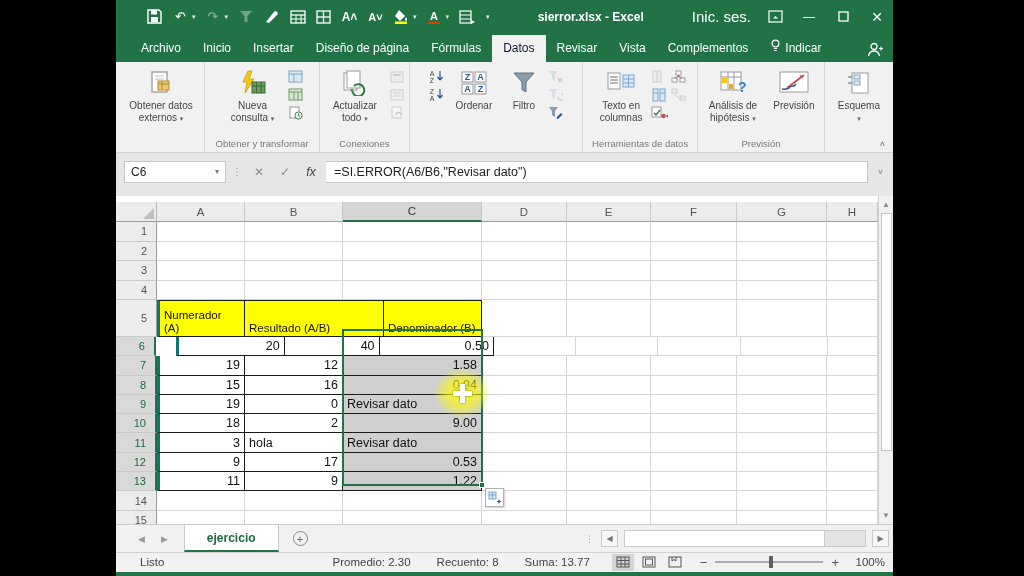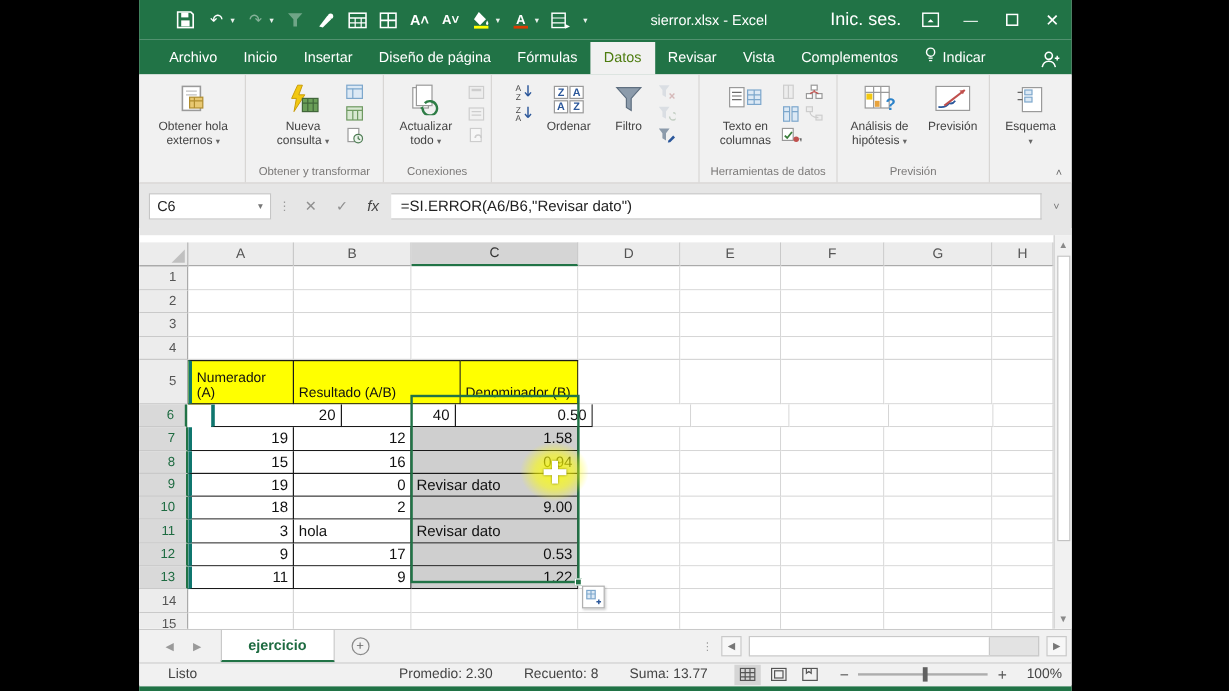--- a/index.html
+++ b/index.html
@@ -10,31 +10,31 @@
     background:#f1f1f1; display:flex; flex-direction:column; border-bottom:4px solid #217346; }
 
   
   .titlebar { height:33px; background:#217346; display:flex; align-items:center;
     color:#fff; flex:0 0 33px; padding:0 6px 0 30px; }
   .qat { display:flex; align-items:center; gap:9px; }
   .qat .qi { width:17px; height:17px; display:flex; align-items:center; justify-content:center;
     font-size:13px; color:#fff; }
   .qi.dim { opacity:.45; }
   .qat .sep-dd { font-size:7px; margin-left:-6px; opacity:.9; }
-  .title-text { flex:1; text-align:center; font-size:12px; color:#fff; white-space:nowrap; }
+  .title-text { flex:1; text-align:center; font-size:12px; color:#fff; white-space:nowrap;font-weight:bold; }
   .tb-right { display:flex; align-items:center; gap:14px; }
   .signin { font-size:15px; }
   .winbtn { width:20px; height:20px; display:flex; align-items:center; justify-content:center;
     font-size:12px; }
 
   
   .tabrow { height:29px; background:#217346; display:flex; align-items:flex-end;
     flex:0 0 29px; padding-left:14px; }
   .rtab { color:#fff; font-size:12px; padding:6px 11px 7px; white-space:nowrap; cursor:default; }
-  .rtab.active { background:#f1f1f1; color:#4d7c0f; }
+  .rtab.active { background:#f1f1f1; color:#0f172a; }
   .rtab .bulb { margin-right:4px; }
   .tab-spacer { flex:1; }
   .person-btn { color:#fff; margin:0 10px 5px 0; }
 
   
   .ribbon { height:91px; flex:0 0 91px; background:#f1f1f1; display:flex;
     border-bottom:1px solid #d2d0ce; padding-left:2px; position:relative; }
   .rgroup { display:flex; flex-direction:column; border-right:1px solid #d8d6d4; padding:2px 2px 0; }
   .rg-body { flex:1; display:flex; align-items:flex-start; justify-content:center; gap:2px; padding-top:2px; }
   .rg-label { height:16px; font-size:9.5px; color:#7a7877; text-align:center;
@@ -267,21 +267,21 @@
           <div class="bicon">
             <svg width="26" height="26" viewBox="0 0 26 26">
                   <rect x="4" y="2" width="15" height="20" fill="#fff" stroke="#9a9a9a" stroke-width="1.3"></rect>
                   <line x1="7" y1="6" x2="16" y2="6" stroke="#c0c0c0"></line>
                   <line x1="7" y1="9" x2="16" y2="9" stroke="#c0c0c0"></line>
                   <rect x="10" y="11" width="11" height="9" fill="#e8c872" stroke="#b08d2f"></rect>
                   <line x1="10" y1="14" x2="21" y2="14" stroke="#b08d2f"></line>
                   <line x1="14" y1="11" x2="14" y2="20" stroke="#b08d2f"></line>
                 </svg>
           </div>
-          <div class="blabel"><span>Obtener hola externos</span> <span class="dd">▾</span></div>
+          <div class="blabel"><span>Obtener datos externos</span> <span class="dd">▾</span></div>
         </div>
       </div>
       <div class="rg-label"></div>
     </div>
 
     <div class="rgroup" style="width:118px;">
       <div class="rg-body">
         <div class="bigbtn">
           <div class="bicon">
             <svg width="28" height="26" viewBox="0 0 28 26">

